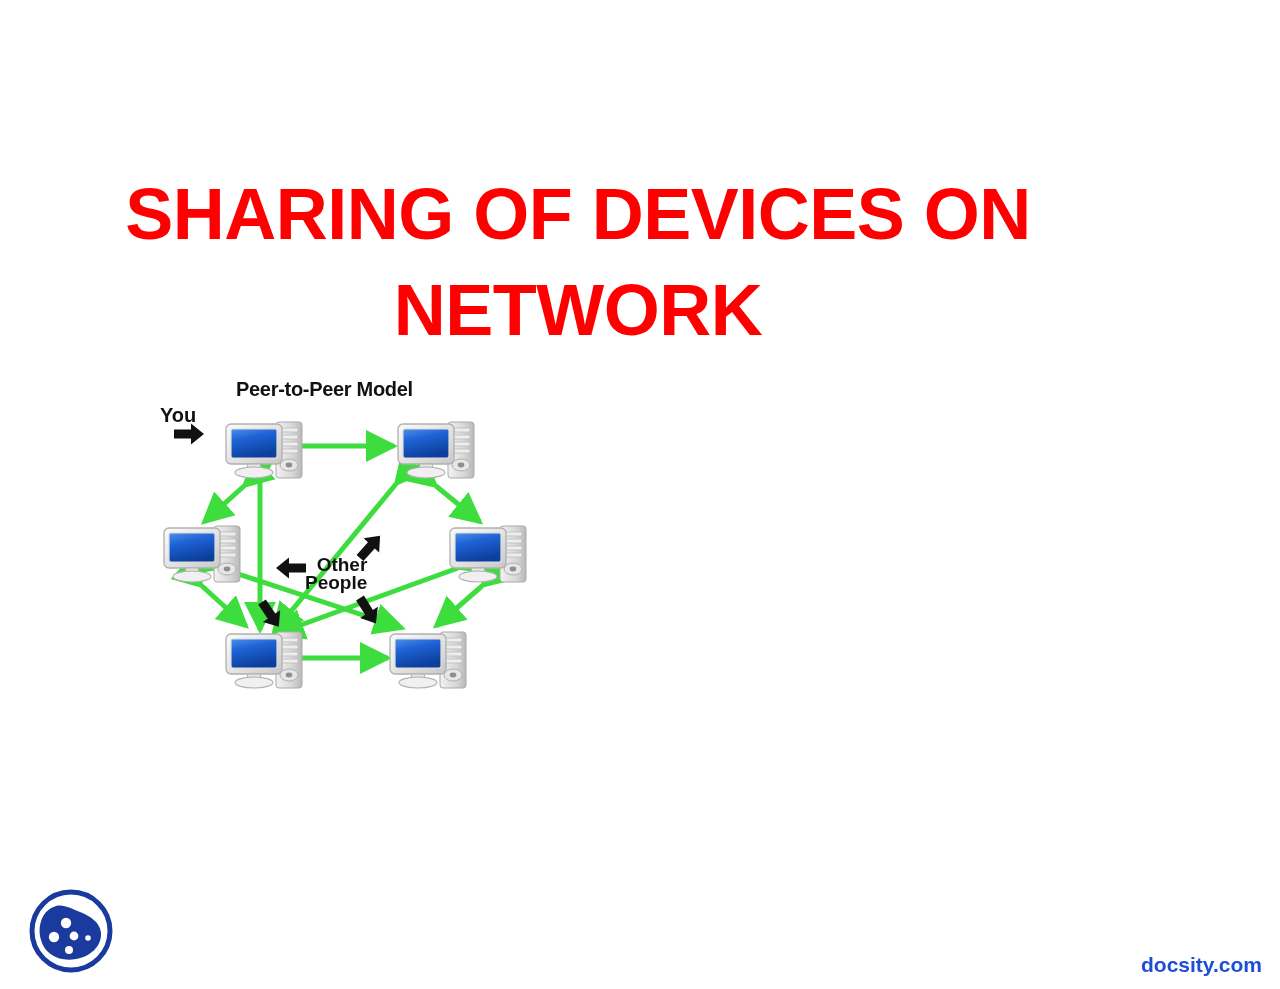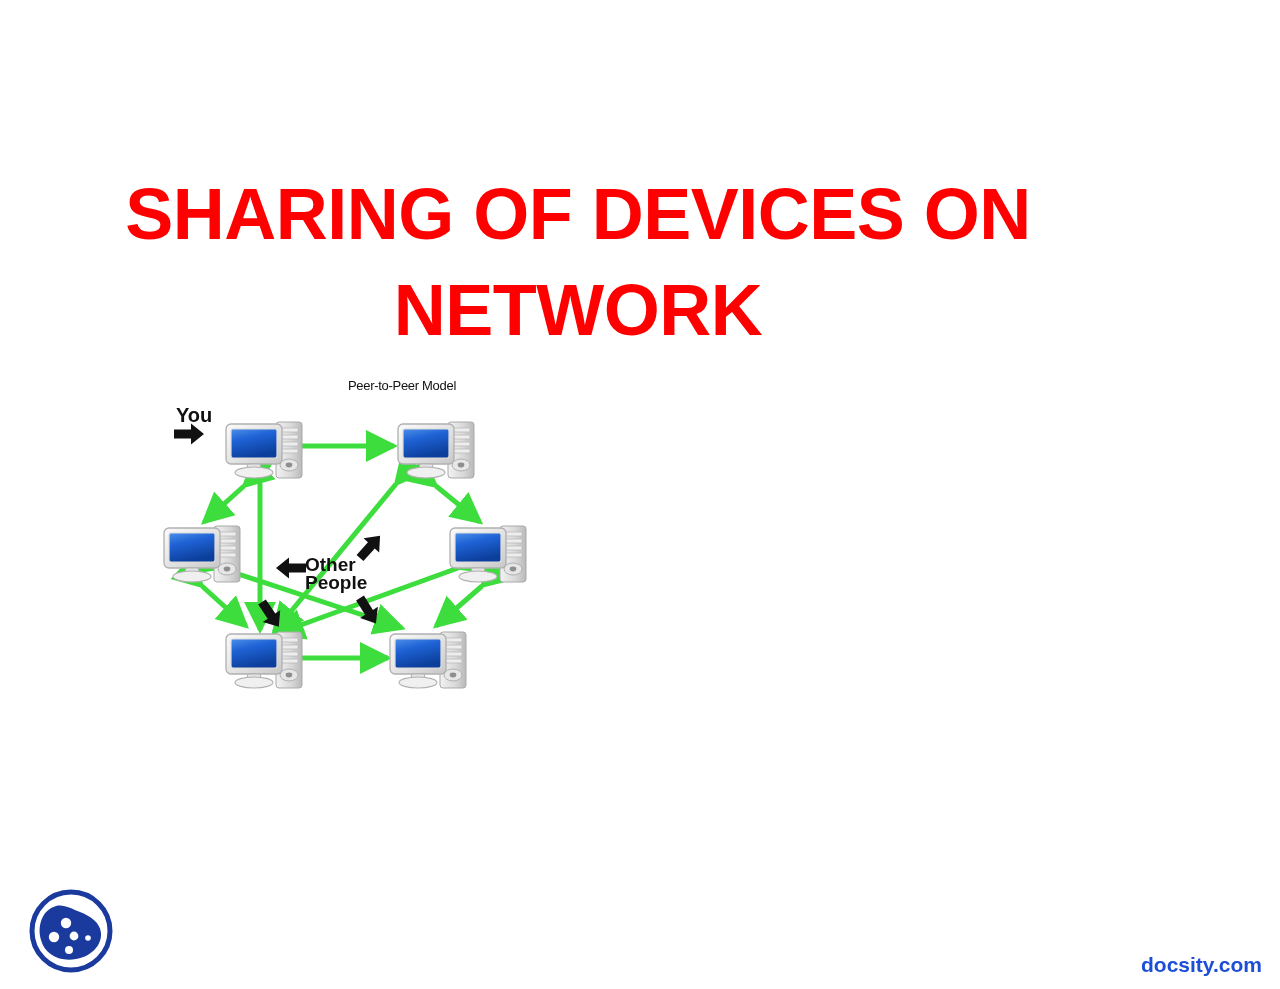--- a/index.html
+++ b/index.html
@@ -47,48 +47,47 @@
     width: 396px;
     height: 330px;
     display: block;
   }
 
   .diagram-heading {
     position: absolute;
     left: 88px;
     top: 6px;
     width: 220px;
-    text-align: right;
-    font-family: "Liberation Sans", sans-serif;
-    font-weight: normal;
-    font-size: 13px;
+    text-align: left;
+    font-family: "Liberation Sans", sans-serif;
+    font-weight: bold;
+    font-size: 20px;
     color: #111111;
     letter-spacing: -0.3px;
   }
   .you-label {
     position: absolute;
     left: 12px;
     top: 32px;
     font-family: "Liberation Sans", sans-serif;
     font-weight: bold;
     font-size: 20px;
     color: #111111;
-    margin-left: 16px;
   }
   .other-people-label {
     position: absolute;
     left: 157px;
     top: 184px;
     font-family: "Liberation Sans", sans-serif;
     font-weight: bold;
     font-size: 19px;
     line-height: 18px;
     color: #111111;
     white-space: pre-line;
-    text-align: left;
+    text-align: right;
   }
 
   
   .brand-logo {
     position: absolute;
     left: 26px;
     top: 886px;
     width: 90px;
     height: 90px;
   }

